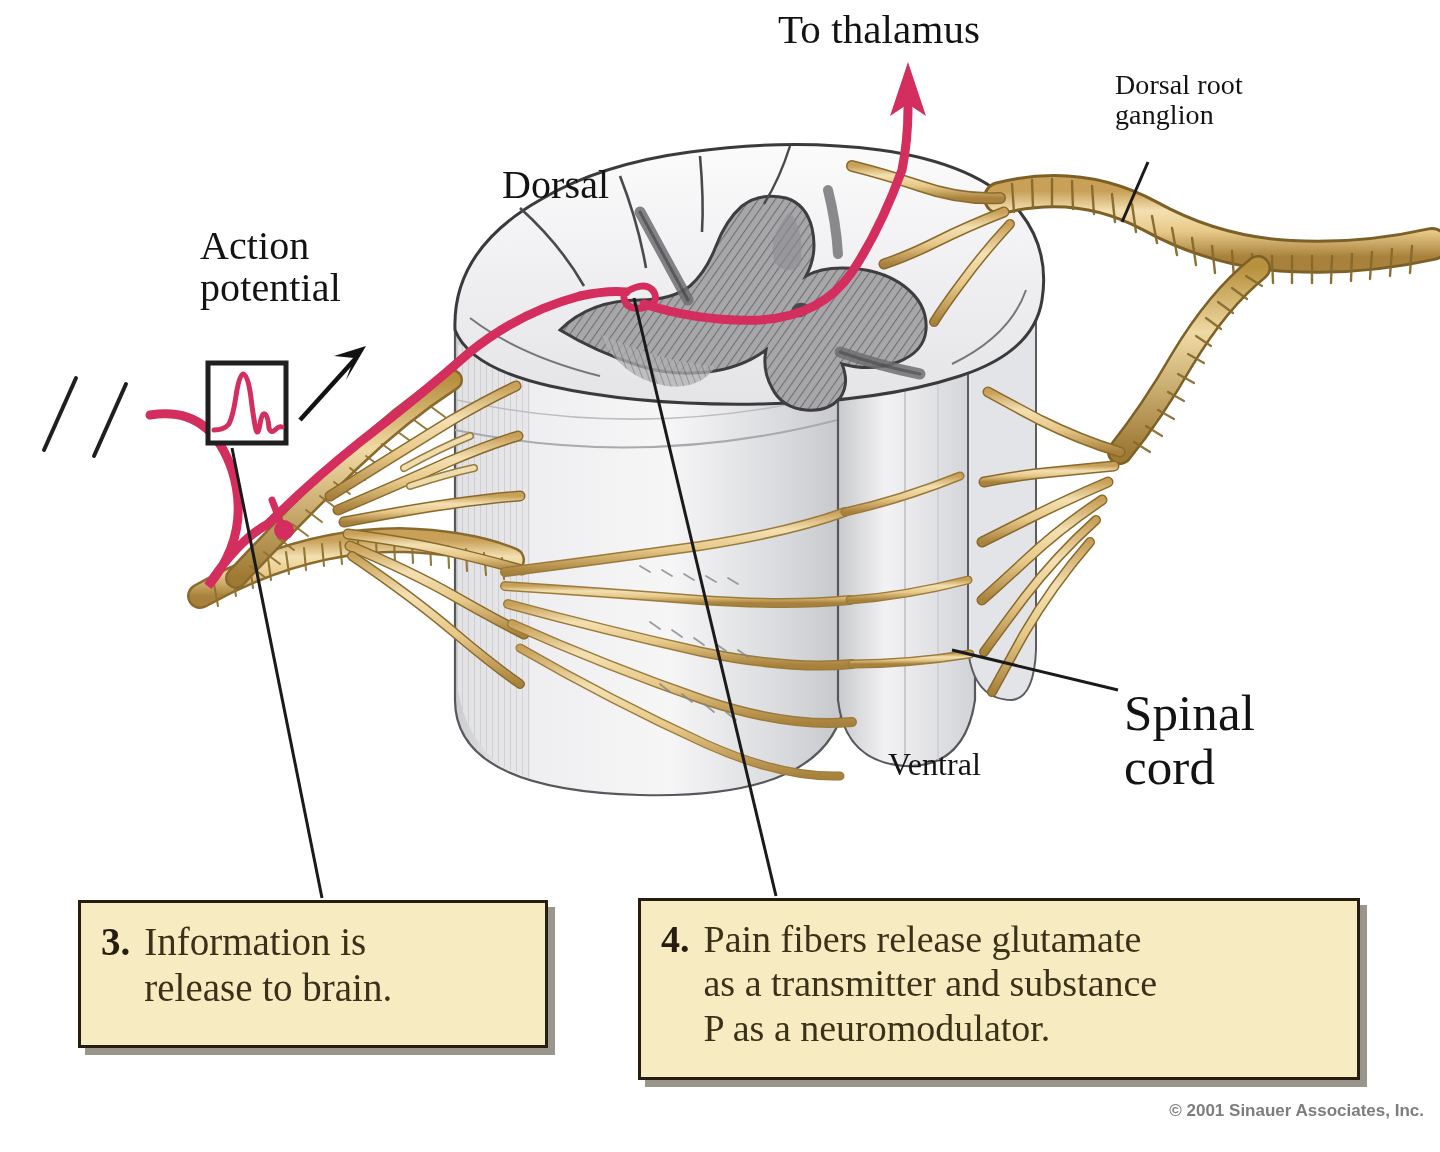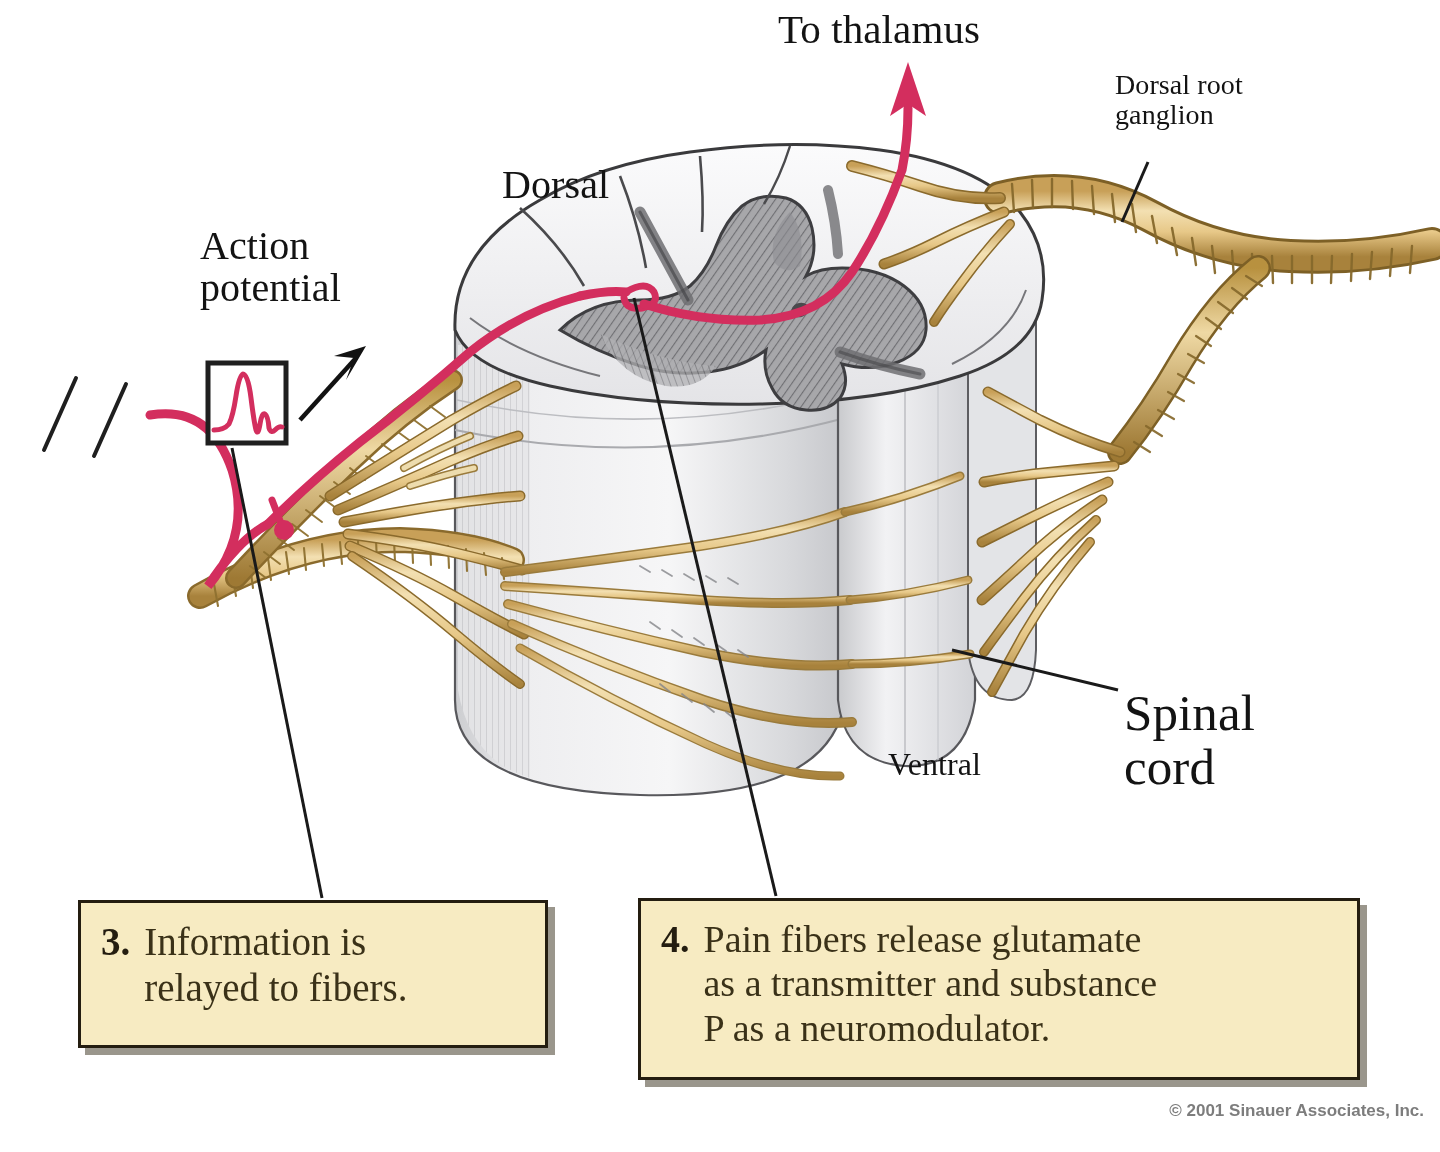--- a/index.html
+++ b/index.html
@@ -443,21 +443,21 @@
 
   <div class="lbl" id="lbl-ventral">Ventral</div>
 
   <div class="lbl" id="lbl-spinal">Spinal
 cord</div>
 
   <div class="callout" id="callout-3">
     <div class="callout-row">
       <div class="callout-num">3.</div>
       <div class="callout-text">Information is
-relayed to fibers.</div>
+release to brain.</div>
     </div>
   </div>
 
   <div class="callout" id="callout-4">
     <div class="callout-row">
       <div class="callout-num">4.</div>
       <div class="callout-text">Pain fibers release glutamate
 as a transmitter and substance
 P as a neuromodulator.</div>
     </div>

